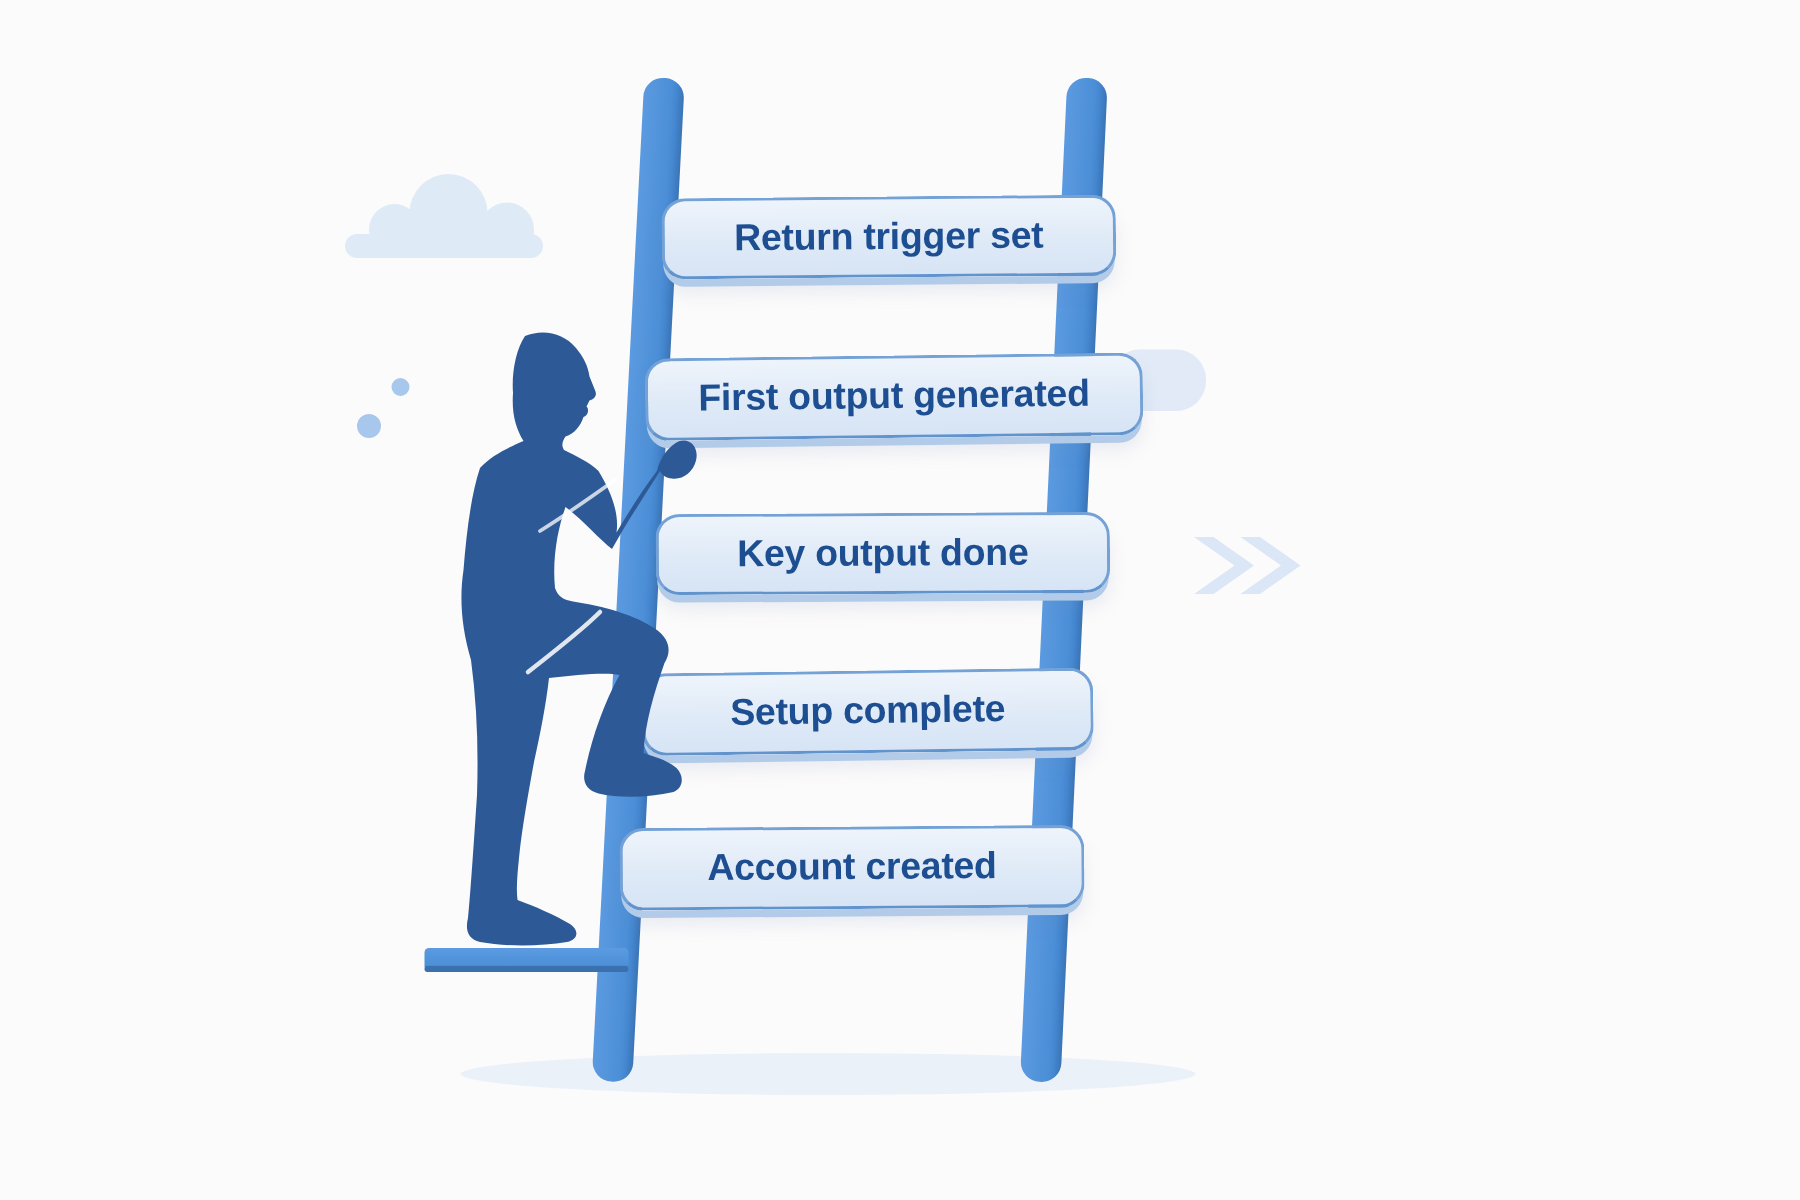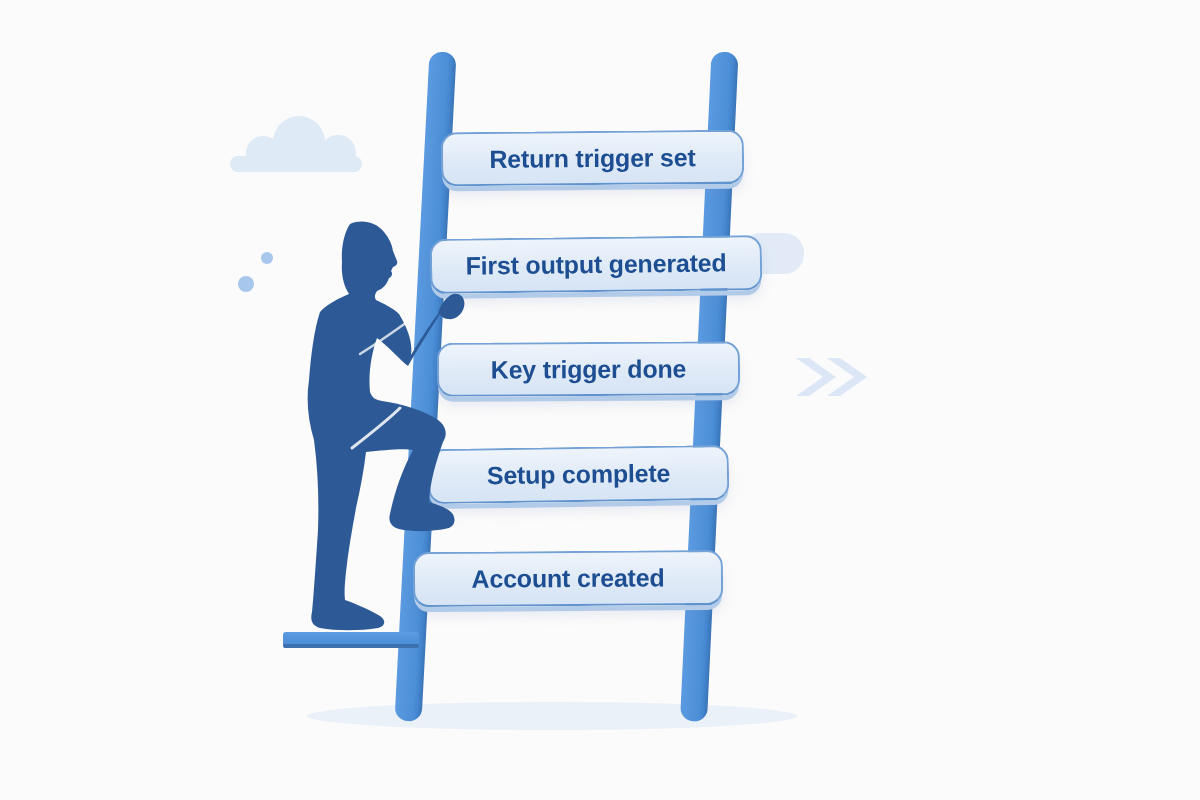--- a/index.html
+++ b/index.html
@@ -100,21 +100,21 @@
     </g>
   </svg>
 
   <div class="pill pill-1">
     <span>Return trigger set</span>
   </div>
   <div class="pill pill-2">
     <span>First output generated</span>
   </div>
   <div class="pill pill-3">
-    <span>Key trigger done</span>
+    <span>Key output done</span>
   </div>
   <div class="pill pill-4">
     <span>Setup complete</span>
   </div>
   <div class="pill pill-5">
     <span>Account created</span>
   </div>
 
   <svg class="layer scene-front" viewBox="0 0 1200 800" xmlns="http://www.w3.org/2000/svg">
     <g>

